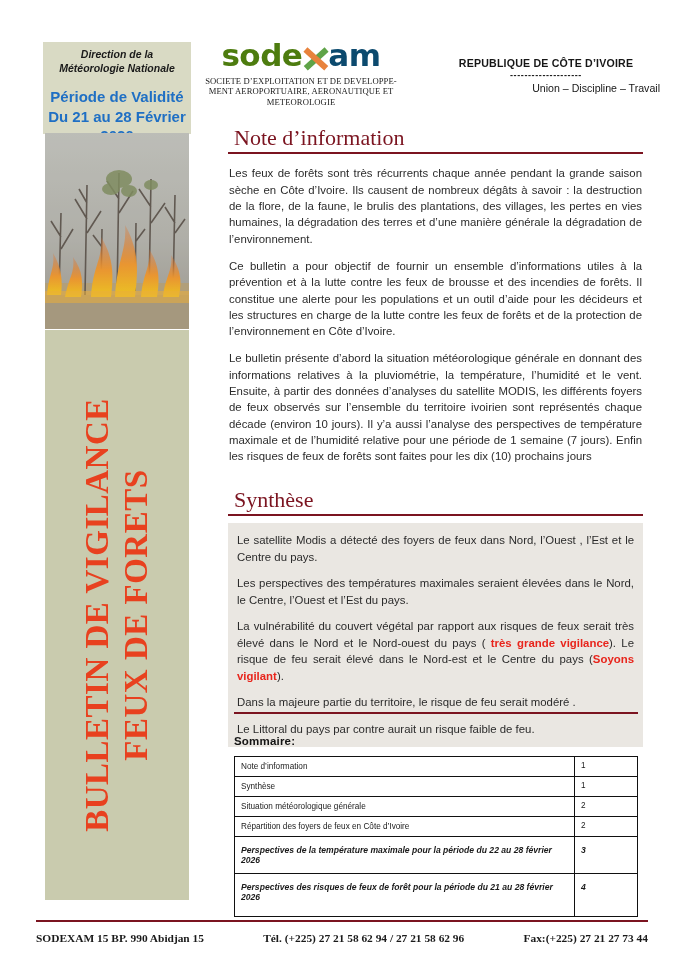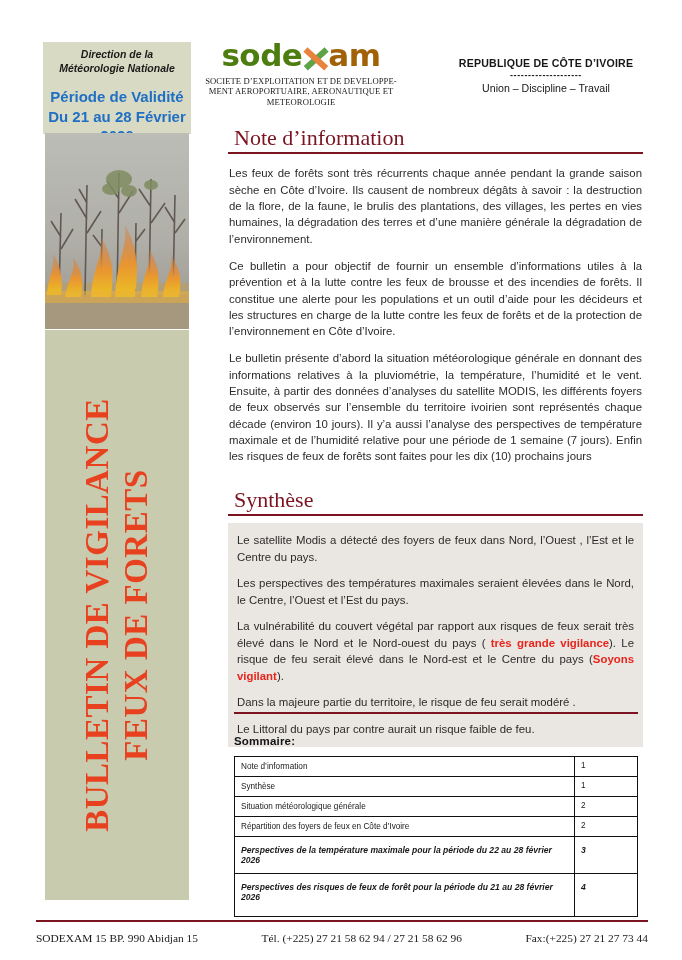--- a/index.html
+++ b/index.html
@@ -66,21 +66,21 @@
   }
   .logo-word {
     font-family: "DejaVu Sans", sans-serif;
     font-size: 31px;
     font-weight: bold;
     letter-spacing: -0.5px;
     line-height: 1;
     white-space: nowrap;
   }
   .logo-word .o1 { color: #4d7c0f; }
-  .logo-word .g1 { color: #a16207; }
+  .logo-word .g1 { color: #0c4a6e; }
   .logo-x {
     position: relative;
     display: inline-block;
     width: 26px; height: 26px;
     vertical-align: -4px;
   }
   .logo-x i {
     position: absolute;
     left: 0; top: 12px;
     width: 28px; height: 5.5px;
@@ -112,20 +112,21 @@
   .rep-dashes {
     font-size: 9px;
     letter-spacing: 0.6px;
     color: #161616;
     margin: 1px 0 2px 0;
     font-weight: bold;
   }
   .rep-motto {
     font-size: 10.6px;
     color: #161616;
+    text-align: right;
   }
 
   
   .photo {
     position: absolute;
     left: 45px; top: 133px;
     width: 144px; height: 196px;
     overflow: hidden;
     background: #9a9a95;
   }
@@ -262,21 +263,21 @@
     position: absolute;
     left: 36px; top: 932px;
     width: 612px;
     display: flex;
     justify-content: space-between;
     align-items: baseline;
     font-family: "Liberation Serif", serif;
     font-size: 11.4px;
     color: #1a1a1a;
   }
-  .footer span { white-space: nowrap; }
+  .footer span { white-space: nowrap; font-weight: bold; }
 </style>
 </head>
 <body>
 
 <div class="page">
 
   <div class="header">
 
     <div class="dmn-box">
       <div class="dmn-title">Direction de la Météorologie Nationale</div>

